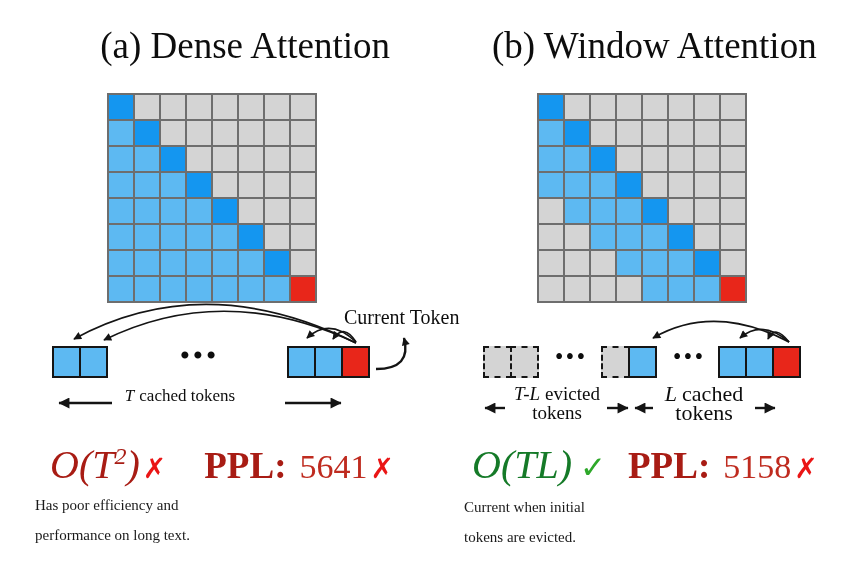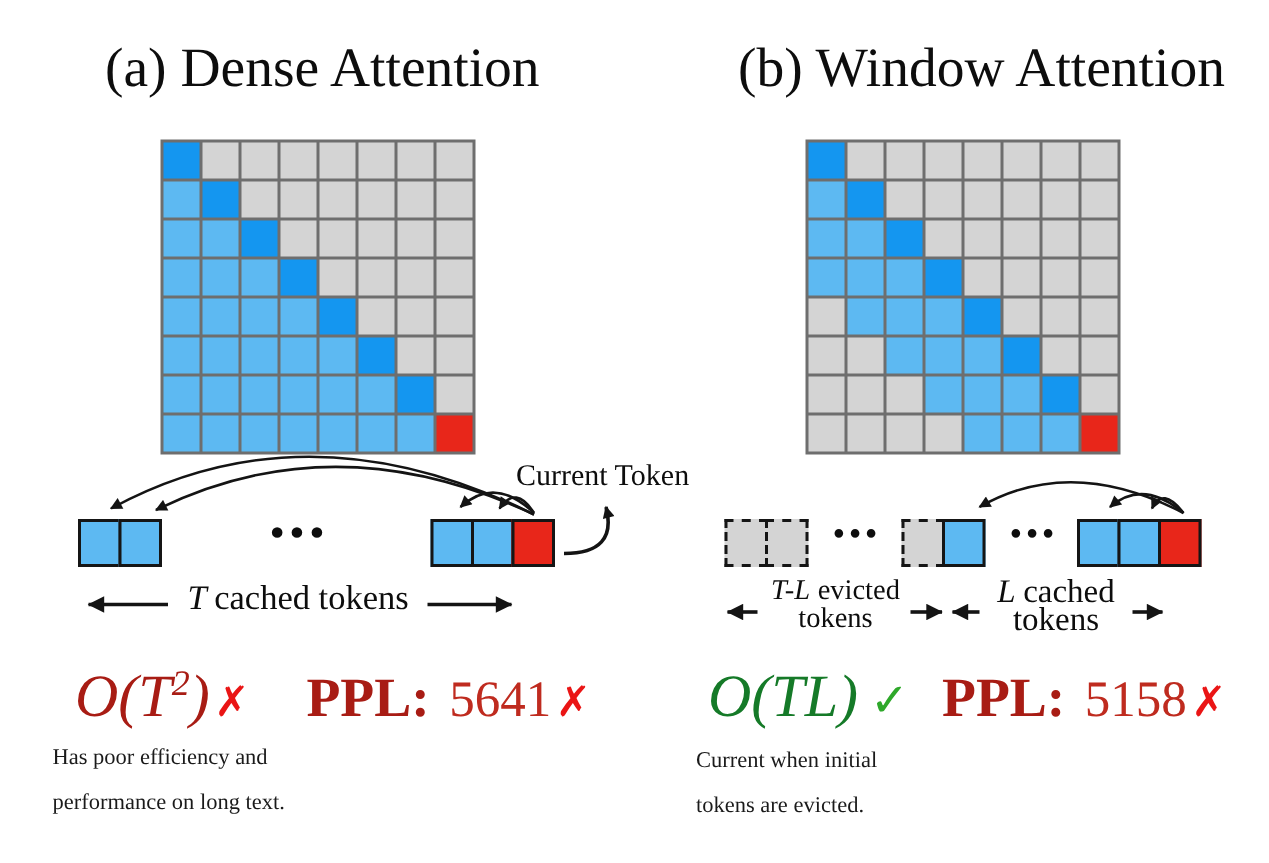--- a/index.html
+++ b/index.html
@@ -2,21 +2,21 @@
 <html><head>
 <meta charset="utf-8">
 <style>
   html,body{margin:0;padding:0;background:#ffffff;}
   #stage{
     position:relative;width:846px;height:575px;background:#ffffff;
     font-family:"Liberation Serif",serif;color:#111;overflow:hidden;
   }
   .title{
     position:absolute;font-size:37px;letter-spacing:0px;
-    text-align:left;white-space:nowrap;color:#0d0d0d;
+    text-align:right;white-space:nowrap;color:#0d0d0d;
   }
   #title-a{left:70px;top:24px;width:320px;}
   #title-b{left:492px;top:24px;width:320px;}
 
   
   .attn-grid{
     position:absolute;width:206px;height:206px;
     display:grid;grid-template-columns:repeat(8,1fr);grid-template-rows:repeat(8,1fr);
     gap:2px;padding:2px;background:#6e6e6e;
   }
@@ -50,21 +50,21 @@
 
   #current-label{
     position:absolute;left:344px;top:306px;width:140px;
     font-size:20px;white-space:nowrap;color:#0d0d0d;font-family:Liberation Serif, serif;
   }
 
   .span-label{
     position:absolute;text-align:center;color:#0d0d0d;white-space:nowrap;
   }
   .span-label i{margin-right:5px;}
-  #span-a{left:125px;top:386px;width:146px;font-size:23px;}
+  #span-a{left:107px;top:386px;width:146px;font-size:17px;}
   .span-label .l2{margin-top:-1px;}
   #evicted-label{left:503px;top:384px;width:108px;font-size:19px;line-height:20px;}
   #cached-label{left:655px;top:384px;width:98px;font-size:22px;line-height:20px;}
 
   
   .formula{position:absolute;display:flex;align-items:baseline;white-space:nowrap;}
   #formula-a{left:50px;top:434px;}
   #formula-b{left:472px;top:434px;}
   .cx{font-style:italic;font-size:40px;line-height:44px;}
   .cx sup{font-size:24px;font-style:italic;}

